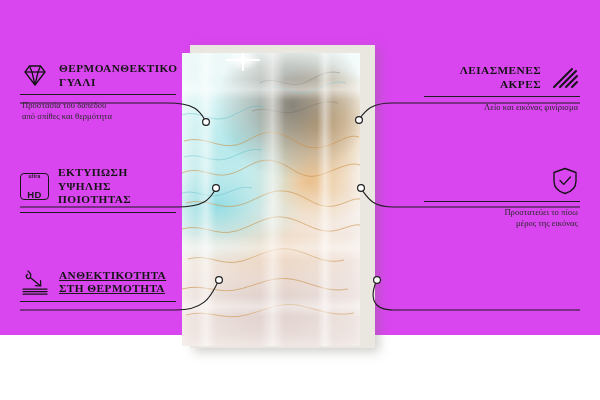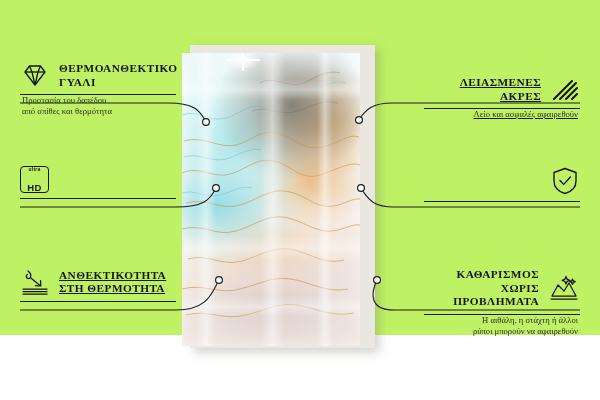--- a/index.html
+++ b/index.html
@@ -2,21 +2,21 @@
 <html><head>
 <meta charset="utf-8">
 <style>
   html,body{margin:0;padding:0;}
   body{
     width:600px;height:400px;overflow:hidden;
     background:#ffffff;
     font-family:"Liberation Serif", serif;
     color:#1a1a1a;
   }
-  #stage{position:relative;width:600px;height:335px;background:#bef264;}
+  #stage{position:relative;width:600px;height:335px;background:#d946ef;}
 
   
   #product-area{position:absolute;left:178px;top:45px;width:205px;height:310px;}
   .panel-shadow{
     position:absolute;left:12px;top:0;width:185px;height:303px;
     background:#e9e7e0;
   }
   .panel-shadow:after{
     content:"";position:absolute;left:0;top:0;width:100%;height:100%;
     box-shadow:4px 4px 10px rgba(120,118,110,.35);
@@ -68,21 +68,21 @@
   .feat .title{
     font-family:"Liberation Serif", serif;
     font-size:11.3px;font-weight:700;letter-spacing:.45px;
     line-height:13.5px;color:#141414;text-transform:uppercase;
   }
   .feat.left .title{text-align:left;}
   .feat.right .title{text-align:right;}
   .rule{height:1px;background:#1d1d1d;margin-top:5px;}
   .feat .body{
     font-family:"Liberation Serif", serif;
-    font-size:8.6px;line-height:11.2px;color:#2a2a2a;
+    font-size:8.6px;line-height:11.2px;color:#2a2a2a;margin-top:5px;
   }
   .feat.left .body{text-align:left;padding-left:2px;}
   .feat.right .body{text-align:right;padding-right:2px;}
 
   .icon{flex:0 0 auto;display:block;}
 
   .hdbox{
     width:27px;height:25px;border:1.4px solid #151515;border-radius:4px;
     display:flex;flex-direction:column;align-items:center;justify-content:center;
     line-height:1;
@@ -163,20 +163,21 @@
     <div class="rule"></div>
     <div class="body">Προστασία του δαπέδου<br>από σπίθες και θερμότητα</div>
   </div>
 
   <div class="feat left" style="left:20px;top:166px;width:156px;">
     <div class="head">
       <div class="hdbox icon">
         <span class="u">ultra</span>
         <span class="h">HD</span>
       </div>
+      <div class="title">ΕΚΤΥΠΩΣΗ ΥΨΗΛΗΣ ΠΟΙΟΤΗΤΑΣ</div>
     </div>
     <div class="rule"></div>
   </div>
 
   <div class="feat left" style="left:20px;top:268px;width:156px;text-decoration:underline;">
     <div class="head">
       <svg class="icon" width="30" height="28" viewBox="0 0 30 28">
         <g fill="none" stroke="#141414" stroke-width="1.25" stroke-linecap="round" stroke-linejoin="round">
           <path d="M8,3 C10.6,5.2 11.4,7.4 10.4,9.3 C9.6,10.9 7.6,11 6.7,9.6 C6,8.5 6.4,7.1 7.6,6.3"></path>
           <path d="M10.5,9.8 L20,17.5"></path>
@@ -184,57 +185,43 @@
           <path d="M3,21 L27,21"></path>
             <path d="M3,23.6 L27,23.6"></path>
             <path d="M3,26.2 L27,26.2"></path>
         </g>
       </svg>
       <div class="title">ΑΝΘΕΚΤΙΚΟΤΗΤΑ ΣΤΗ ΘΕΡΜΟΤΗΤΑ</div>
     </div>
     <div class="rule"></div>
   </div>
 
-  <div class="feat right" style="left:424px;top:76px;width:156px;text-decoration:underline;">
+  <div class="feat right" style="left:424px;top:64px;width:156px;">
     <div class="head">
       <div class="title">ΛΕΙΑΣΜΕΝΕΣ ΑΚΡΕΣ</div>
       <svg class="icon" width="30" height="27" viewBox="0 0 30 27">
         <g stroke="#141414" stroke-width="2" stroke-linecap="round">
           <path d="M4,23 L22,5"></path>
             <path d="M10,23 L26,7"></path>
             <path d="M16,23 L27,12"></path>
             <path d="M22,23 L27,18"></path>
         </g>
       </svg>
     </div>
     <div class="rule"></div>
-    <div class="body">Λείο και ασφαλές αφαιρεθούν</div>
+    <div class="body">Λείο και εικόνας φινίρισμα</div>
   </div>
 
   <div class="feat right" style="left:424px;top:166px;width:156px;">
     <div class="head">
       <svg class="icon" width="30" height="30" viewBox="0 0 30 30">
         <g fill="none" stroke="#141414" stroke-width="1.35" stroke-linejoin="round" stroke-linecap="round">
           <path d="M15,2.5 L26,6.5 L26,15 C26,21.5 21,25.8 15,27.5 C9,25.8 4,21.5 4,15 L4,6.5 Z"></path>
           <path d="M10,14.5 L13.7,18.4 L20.4,11"></path>
         </g>
       </svg>
     </div>
     <div class="rule"></div>
-  </div>
-
-  <div class="feat right" style="left:424px;top:268px;width:156px;">
-    <div class="head">
-      <div class="title">ΚΑΘΑΡΙΣΜΟΣ ΧΩΡΙΣ ΠΡΟΒΛΗΜΑΤΑ</div>
-      <svg class="icon" width="32" height="28" viewBox="0 0 32 28">
-        <g fill="none" stroke="#141414" stroke-width="1.25" stroke-linecap="round" stroke-linejoin="round">
-          <path d="M4,22 L10,11 L16,17 L21,9 L28,22 Z"></path>
-          <path d="M3,25 L29,25"></path>
-          <path d="M18,2.5 L19.1,5.2 L21.8,6.3 L19.1,7.4 L18,10.1 L16.9,7.4 L14.2,6.3 L16.9,5.2 Z"></path>
-          <path d="M24.5,5 L25.3,6.9 L27.2,7.7 L25.3,8.5 L24.5,10.4 L23.7,8.5 L21.8,7.7 L23.7,6.9 Z"></path>
-        </g>
-      </svg>
-    </div>
-    <div class="rule"></div>
-    <div class="body">Η αιθάλη, η στάχτη ή άλλοι<br>ρύποι μπορούν να αφαιρεθούν</div>
-  </div>
+    <div class="body">Προστατεύει το πίσω<br>μέρος της εικόνας</div>
+  </div>
+
 
 </div>
 
 </body></html>

